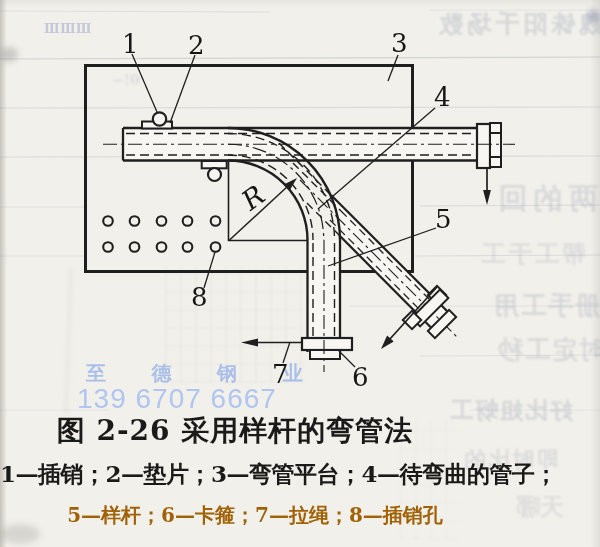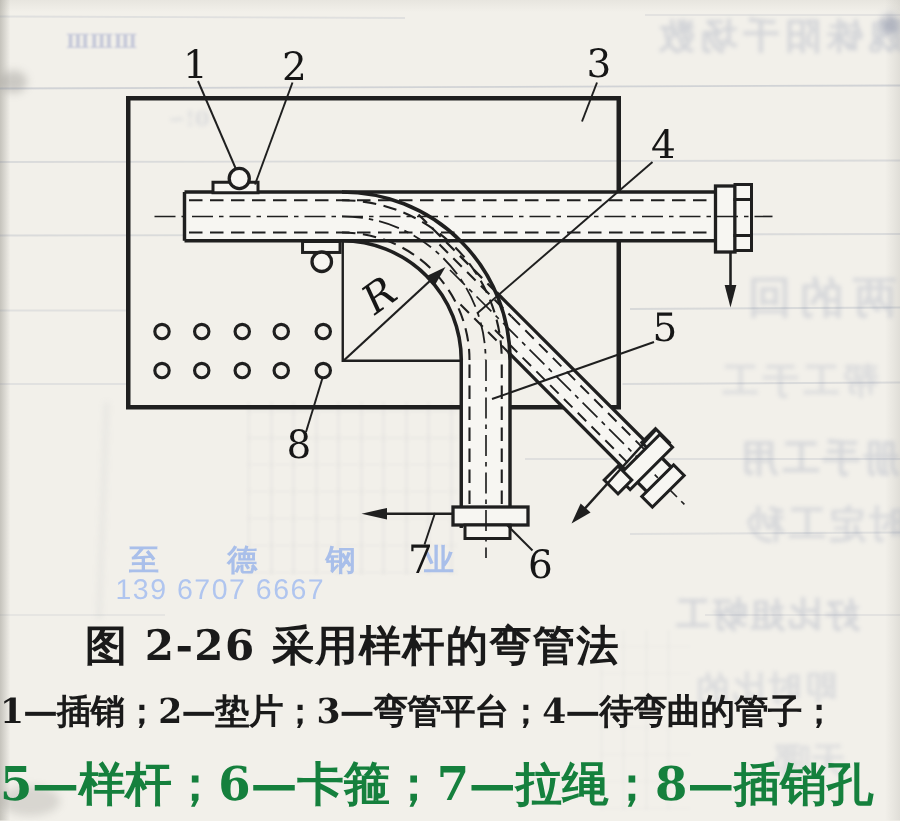--- a/index.html
+++ b/index.html
@@ -27,28 +27,28 @@
     font-size:28px;font-weight:600;color:#1a1a1a;letter-spacing:1px;white-space:nowrap;
   }
   .legend1{
     position:absolute;left:0;top:459px;width:600px;text-align:center;
     padding-right:76px;box-sizing:border-box;
     font-size:23px;font-weight:600;color:#1a1a1a;letter-spacing:-0.5px;white-space:nowrap;
   }
   .legend2{
     position:absolute;left:0;top:502px;width:600px;text-align:center;
     padding-right:90px;box-sizing:border-box;
-    font-size:31px;font-weight:600;color:#15803d;white-space:nowrap;
+    font-size:20px;font-weight:600;color:#a16207;white-space:nowrap;
   }
   .wm1{
     position:absolute;left:86px;top:360px;font-size:20px;color:#9db7ea;opacity:.85;
     letter-spacing:20px;font-family:"Liberation Sans",sans-serif;white-space:nowrap;font-weight:bold;
   }
   .wm2{
-    position:absolute;left:77px;top:383px;font-size:19px;color:#a9c1f0;opacity:.9;
+    position:absolute;left:77px;top:383px;font-size:28px;color:#a9c1f0;opacity:.9;
     letter-spacing:1px;font-family:"Liberation Sans",sans-serif;white-space:nowrap;
   }
   .bleed{
     position:absolute;transform:scaleX(-1);filter:blur(1.3px);
     color:#8d97b1;font-weight:bold;white-space:nowrap;line-height:1.1;
     font-family:"DejaVu Serif",serif;
   }
   .smudge{position:absolute;border-radius:50%;filter:blur(3px);}
   .streak{position:absolute;background:#9aa0a8;filter:blur(2px);}
   .gridsmudge{

